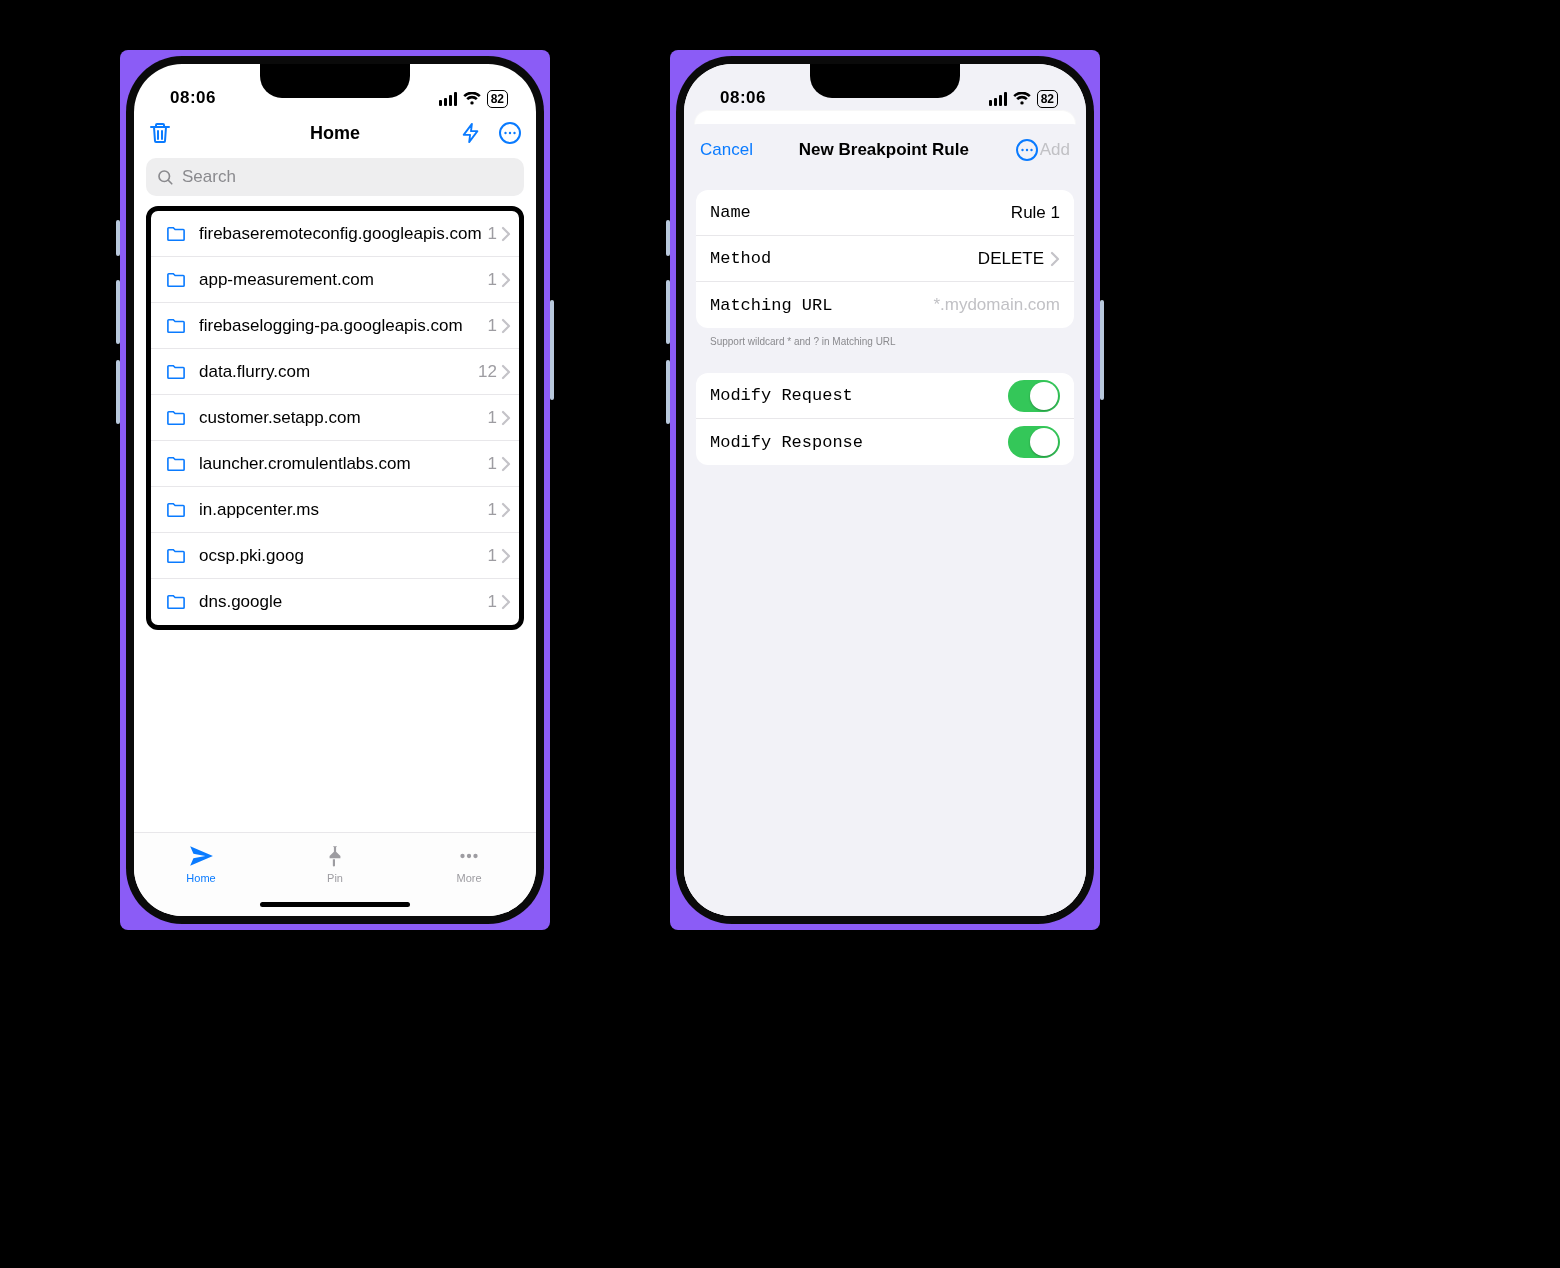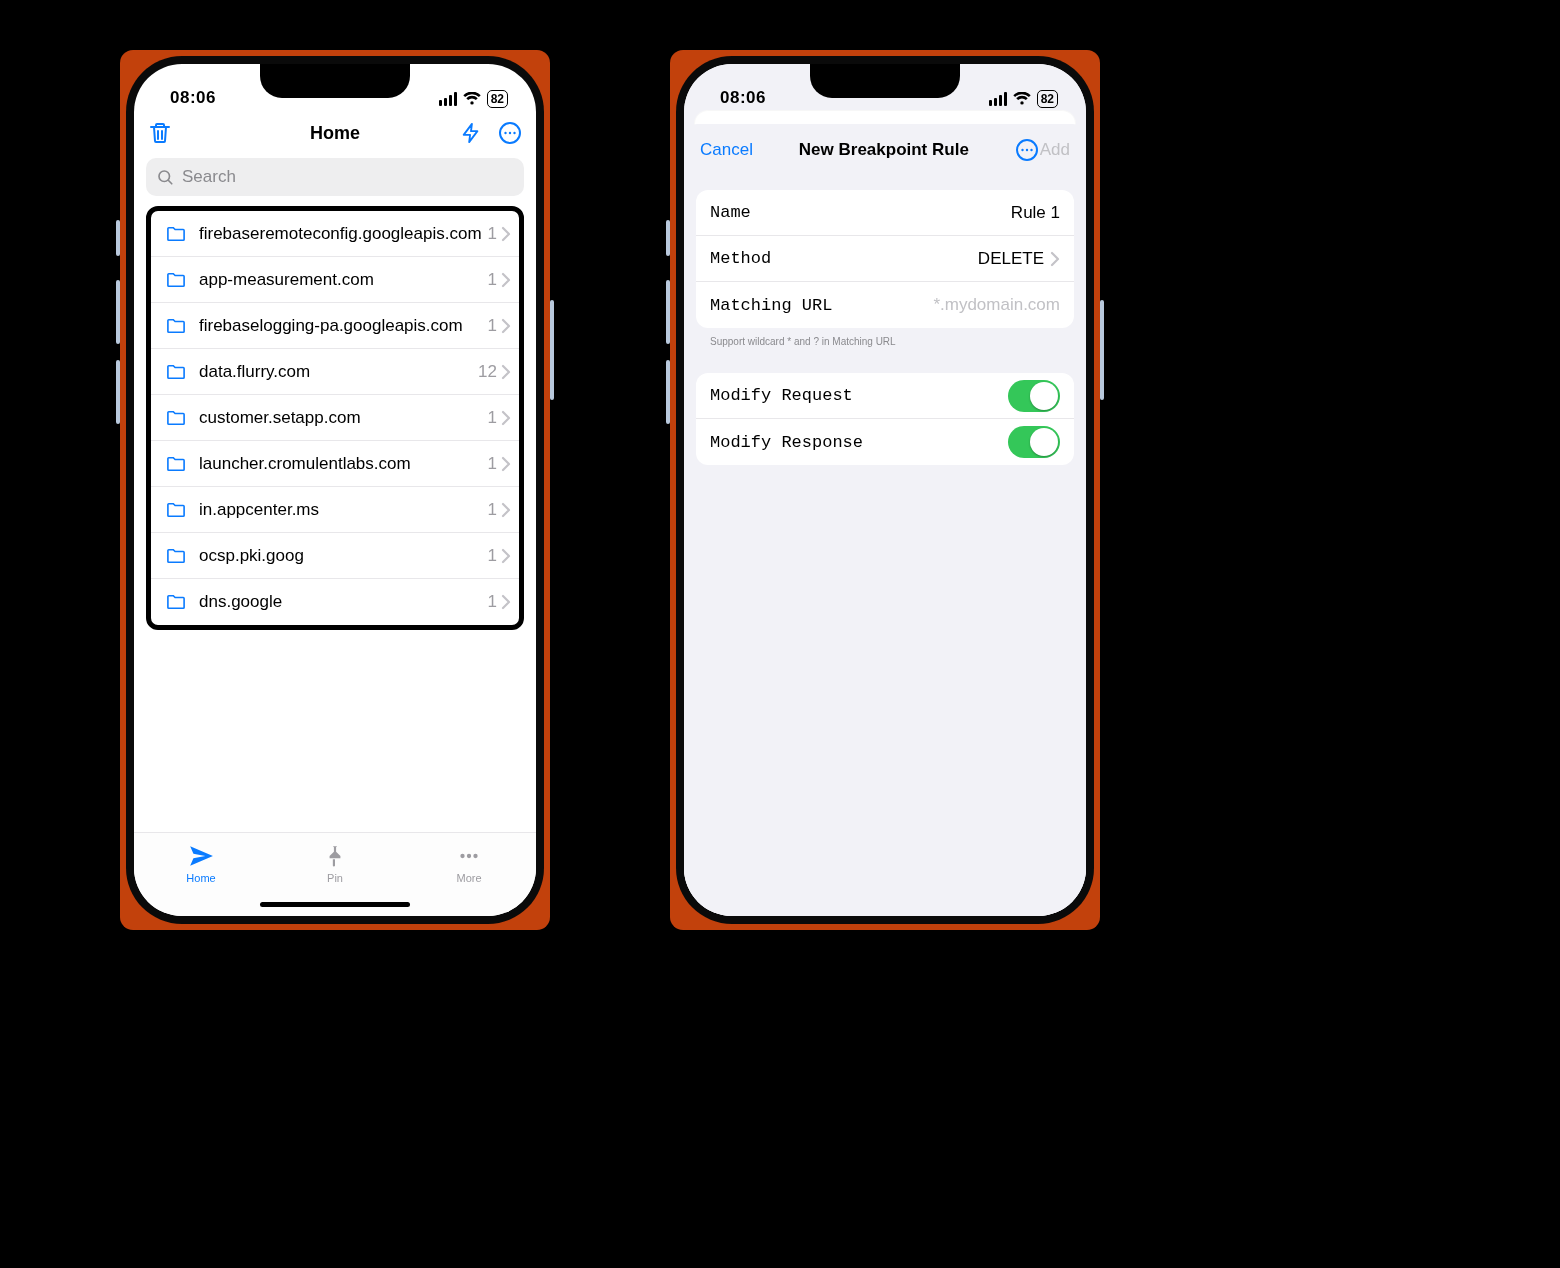--- a/index.html
+++ b/index.html
@@ -16,22 +16,22 @@
     left: 0; top: 0;
     width: 1560px;
     height: 1268px;
   }
 
   
   .phone {
     position: absolute;
     width: 430px;
     height: 880px;
-    border-radius: 13px;
-    background: #c2410c;            
+    border-radius: 8px;
+    background: #8b5cf6;            
     box-shadow: 0 30px 60px rgba(0,0,0,.55), 0 0 0 2px rgba(0,0,0,.15);
   }
   .phone::before {                  
     content: "";
     position: absolute;
     inset: 6px;
     border-radius: 56px;
     background: #0a0a0a;
   }
   .phone .screen {

